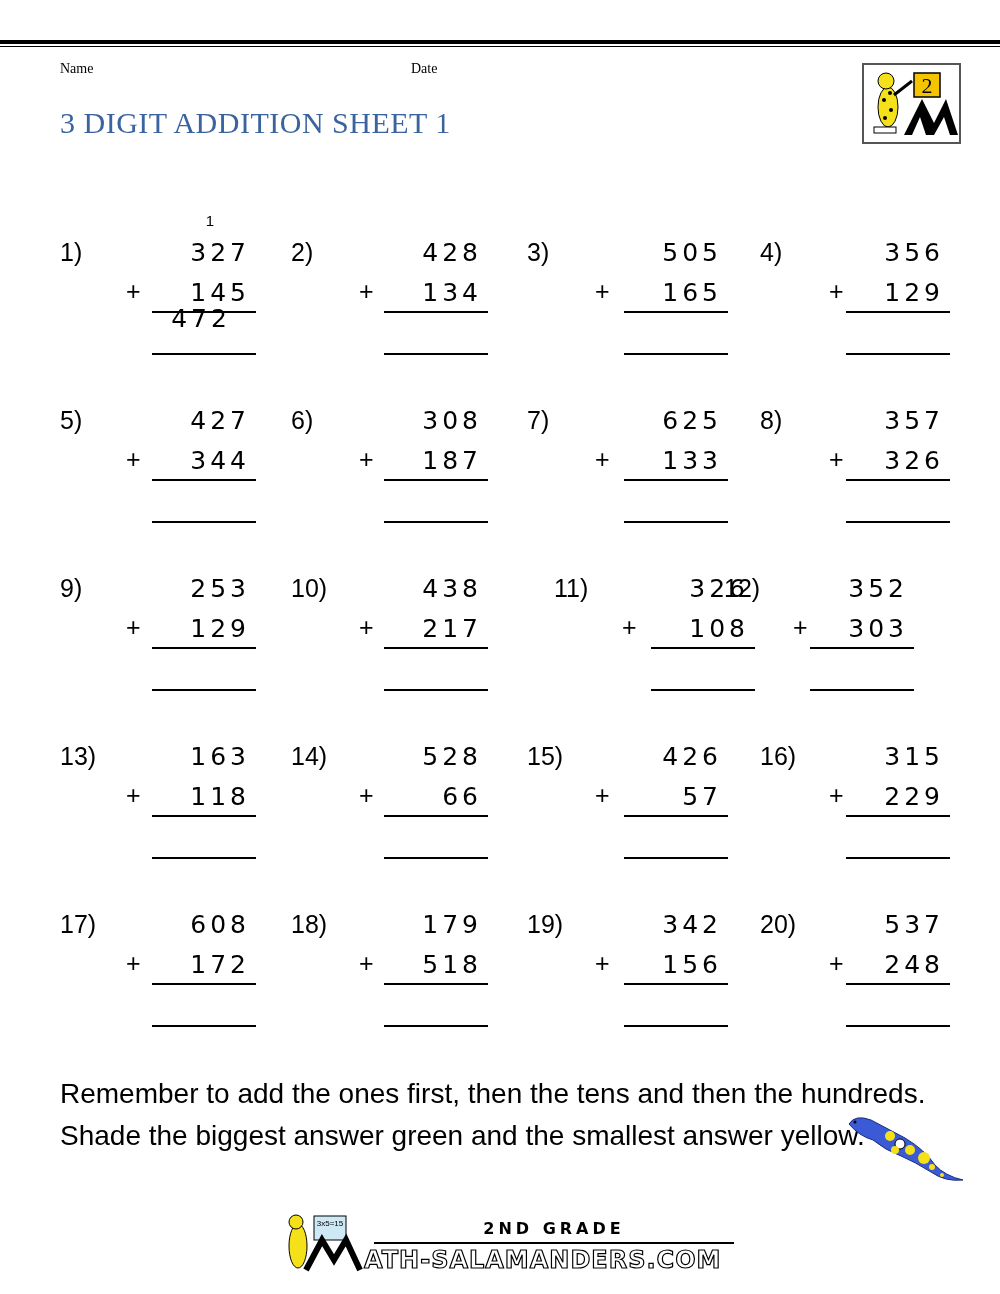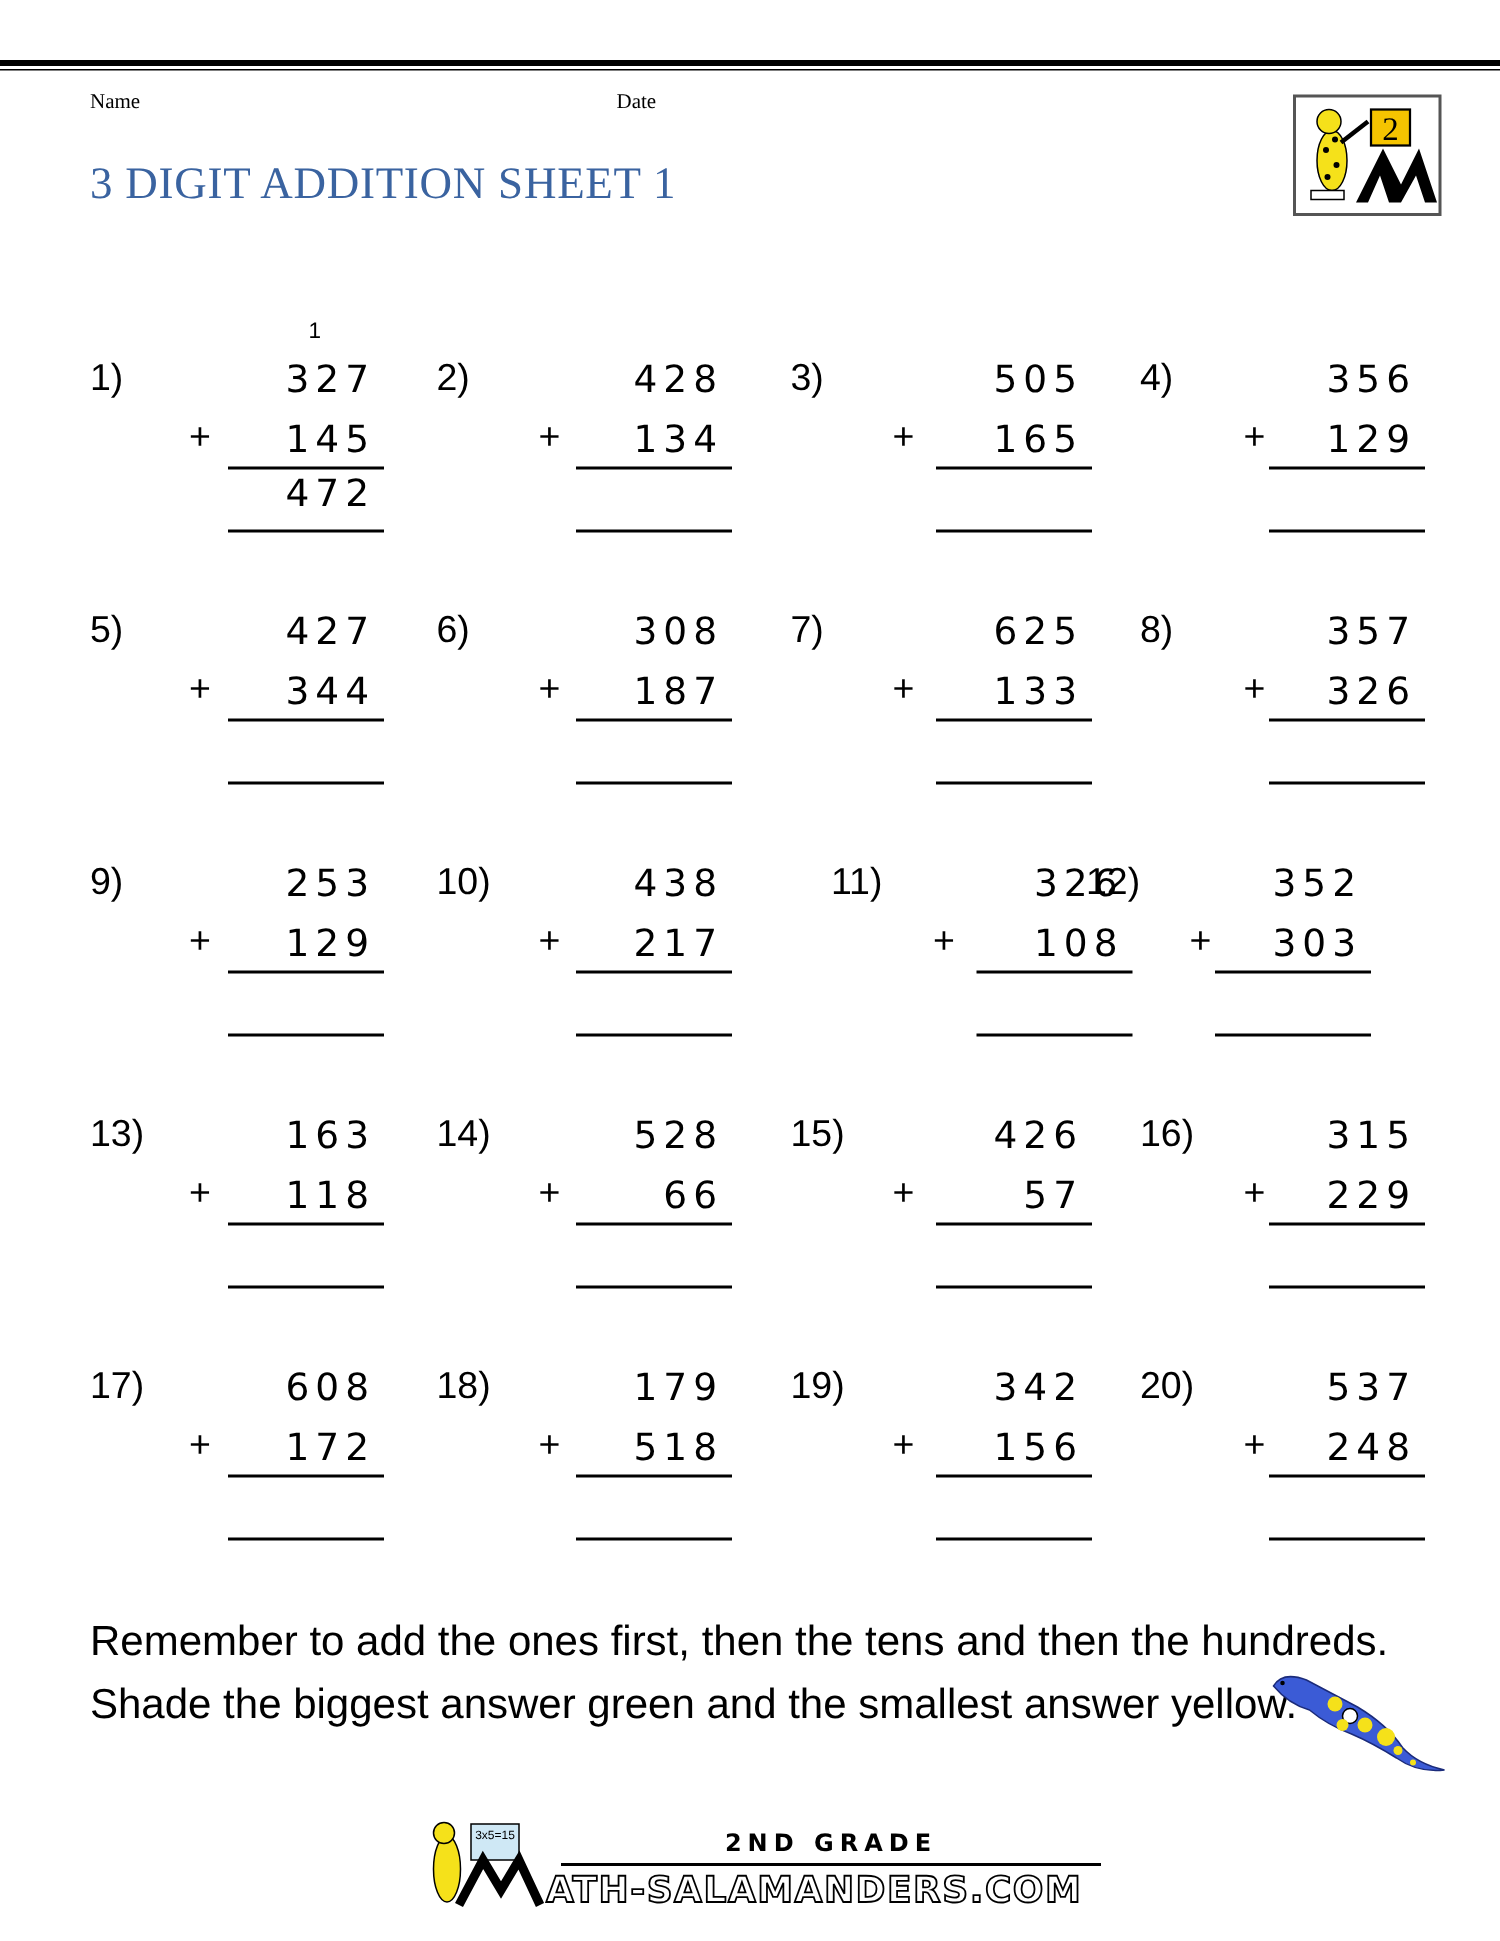--- a/index.html
+++ b/index.html
@@ -8,21 +8,21 @@
   .top-rule2 { position:absolute; left:0; top:46px; width:1000px; height:1px; background:#000; }
   .lbl { position:absolute; font-size:14px; top:61px;font-family:Liberation Serif, serif; }
   .title { position:absolute; left:60px; top:106px; font-family:"Liberation Serif", serif; font-size:30px; color:#3a63a0; letter-spacing:0.5px; }
   .logo-box { position:absolute; left:862px; top:63px; width:99px; height:81px; border:2px solid #555; box-sizing:border-box; background:#fff; }
   .prob { position:absolute; width:240px; height:150px; }
   .pnum { position:absolute; left:0; top:24px; font-size:25px; }
   .carry { position:absolute; font-size:15px; top:-2px; }
   .n1, .n2, .ans { position:absolute; right:0; width:104px; text-align:right; font-size:25px; letter-spacing:4px; padding-right:6px; box-sizing:border-box; font-family:"DejaVu Sans", sans-serif; }
   .n1 { top:24px; }
   .n2 { top:64px; }
-  .ans { top:100px; }
+  .ans { top:90px;text-align:center; }
   .plus { position:absolute; font-size:25px; top:63px; }
   .line1 { position:absolute; right:0; width:104px; top:97px; height:2px; background:#000; }
   .line2 { position:absolute; right:0; width:104px; top:139px; height:2px; background:#000; }
   .note { position:absolute; left:60px; font-size:28px; }
   .footer-logo { position:absolute; left:276px; top:1212px; }
 </style>
 </head>
 <body>
 
 <div class="top-rule"></div>

